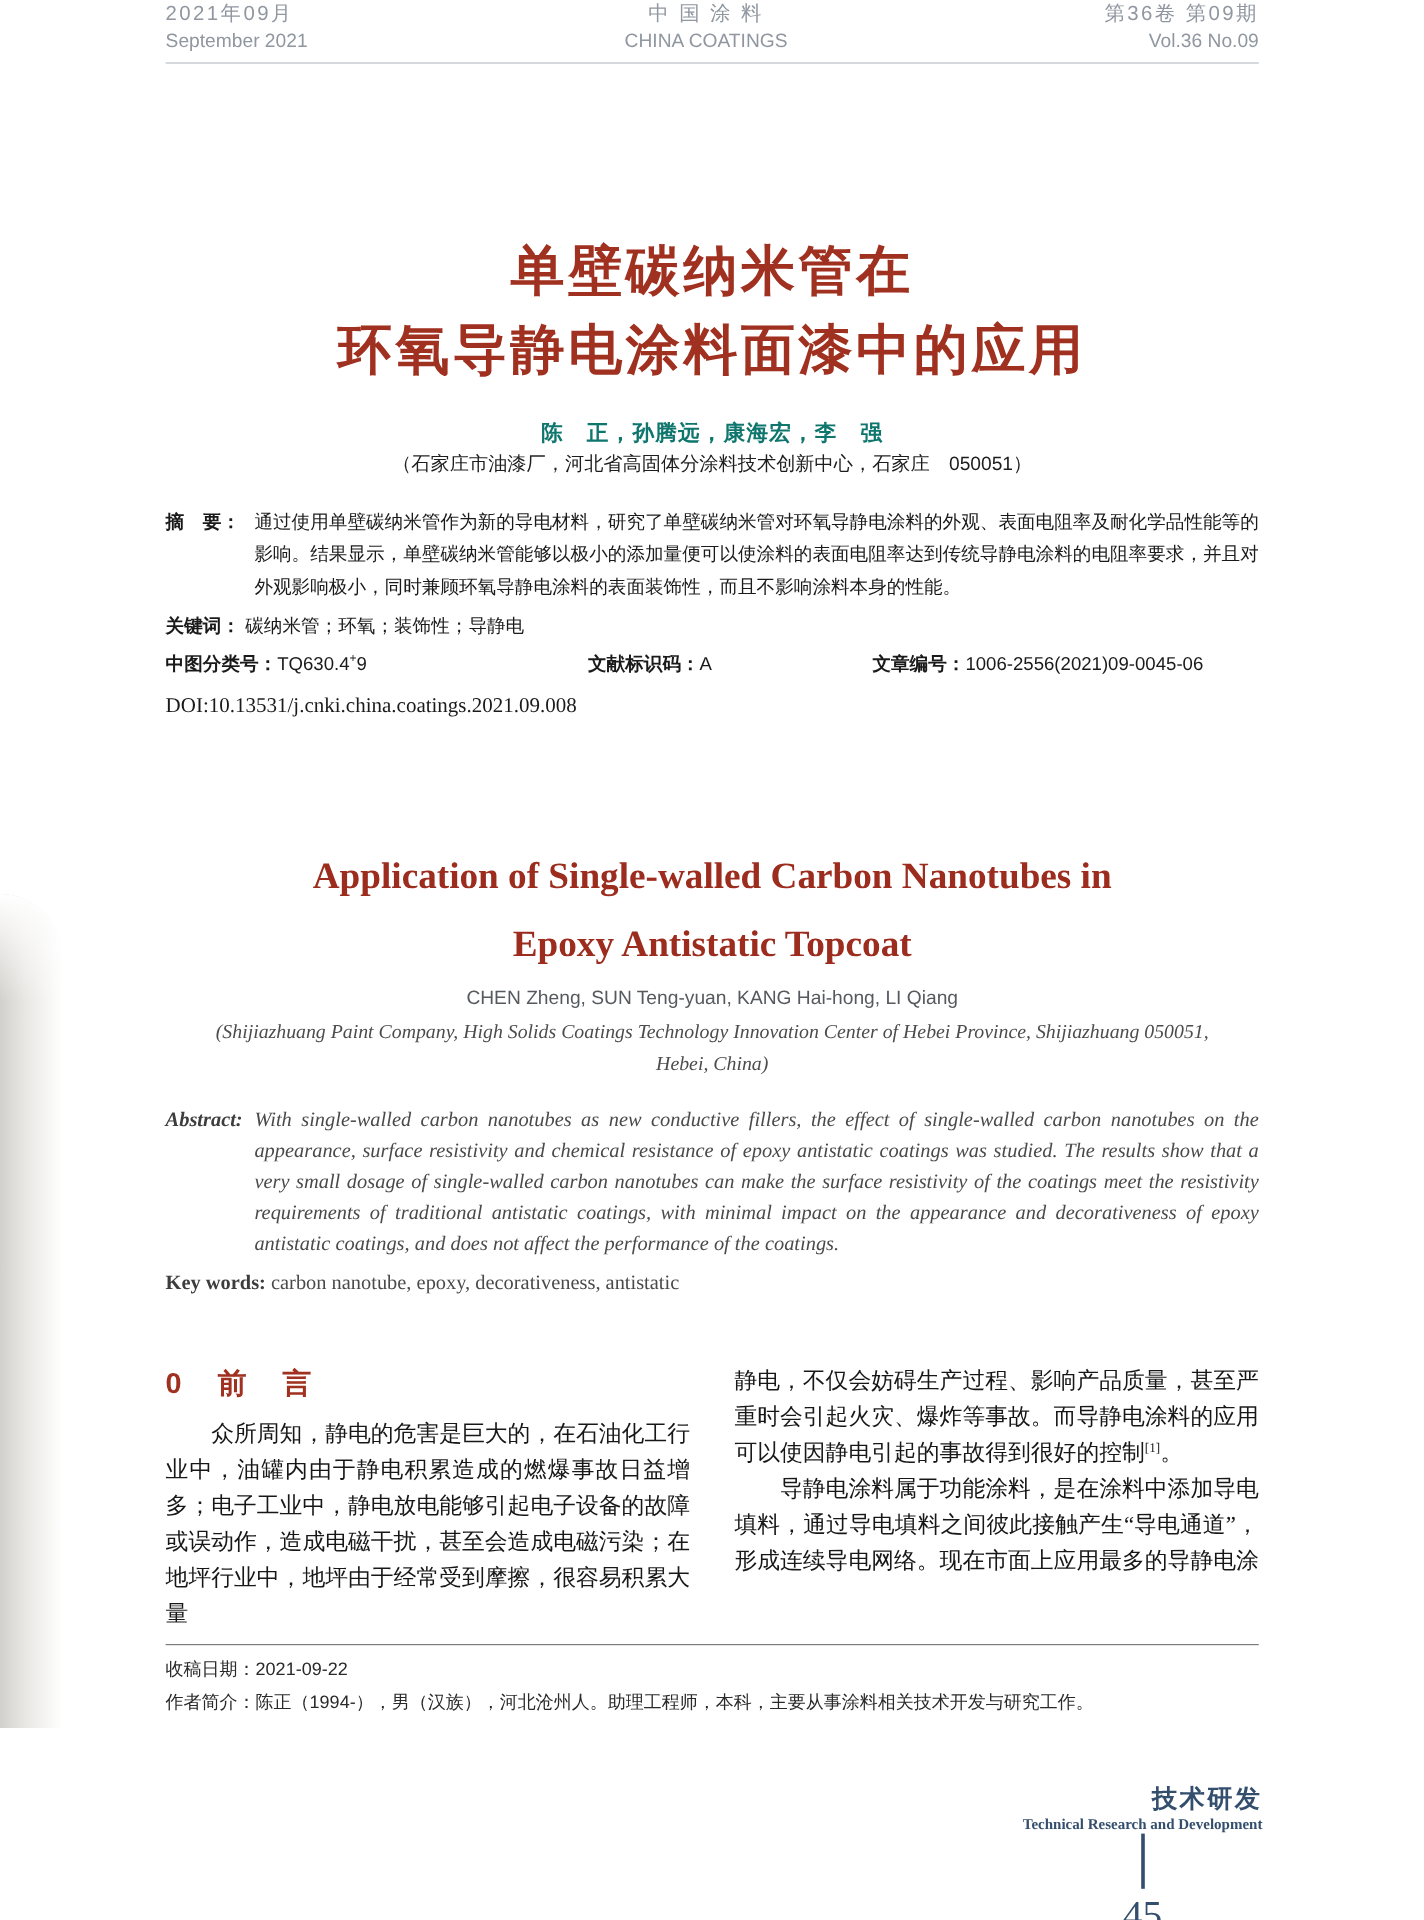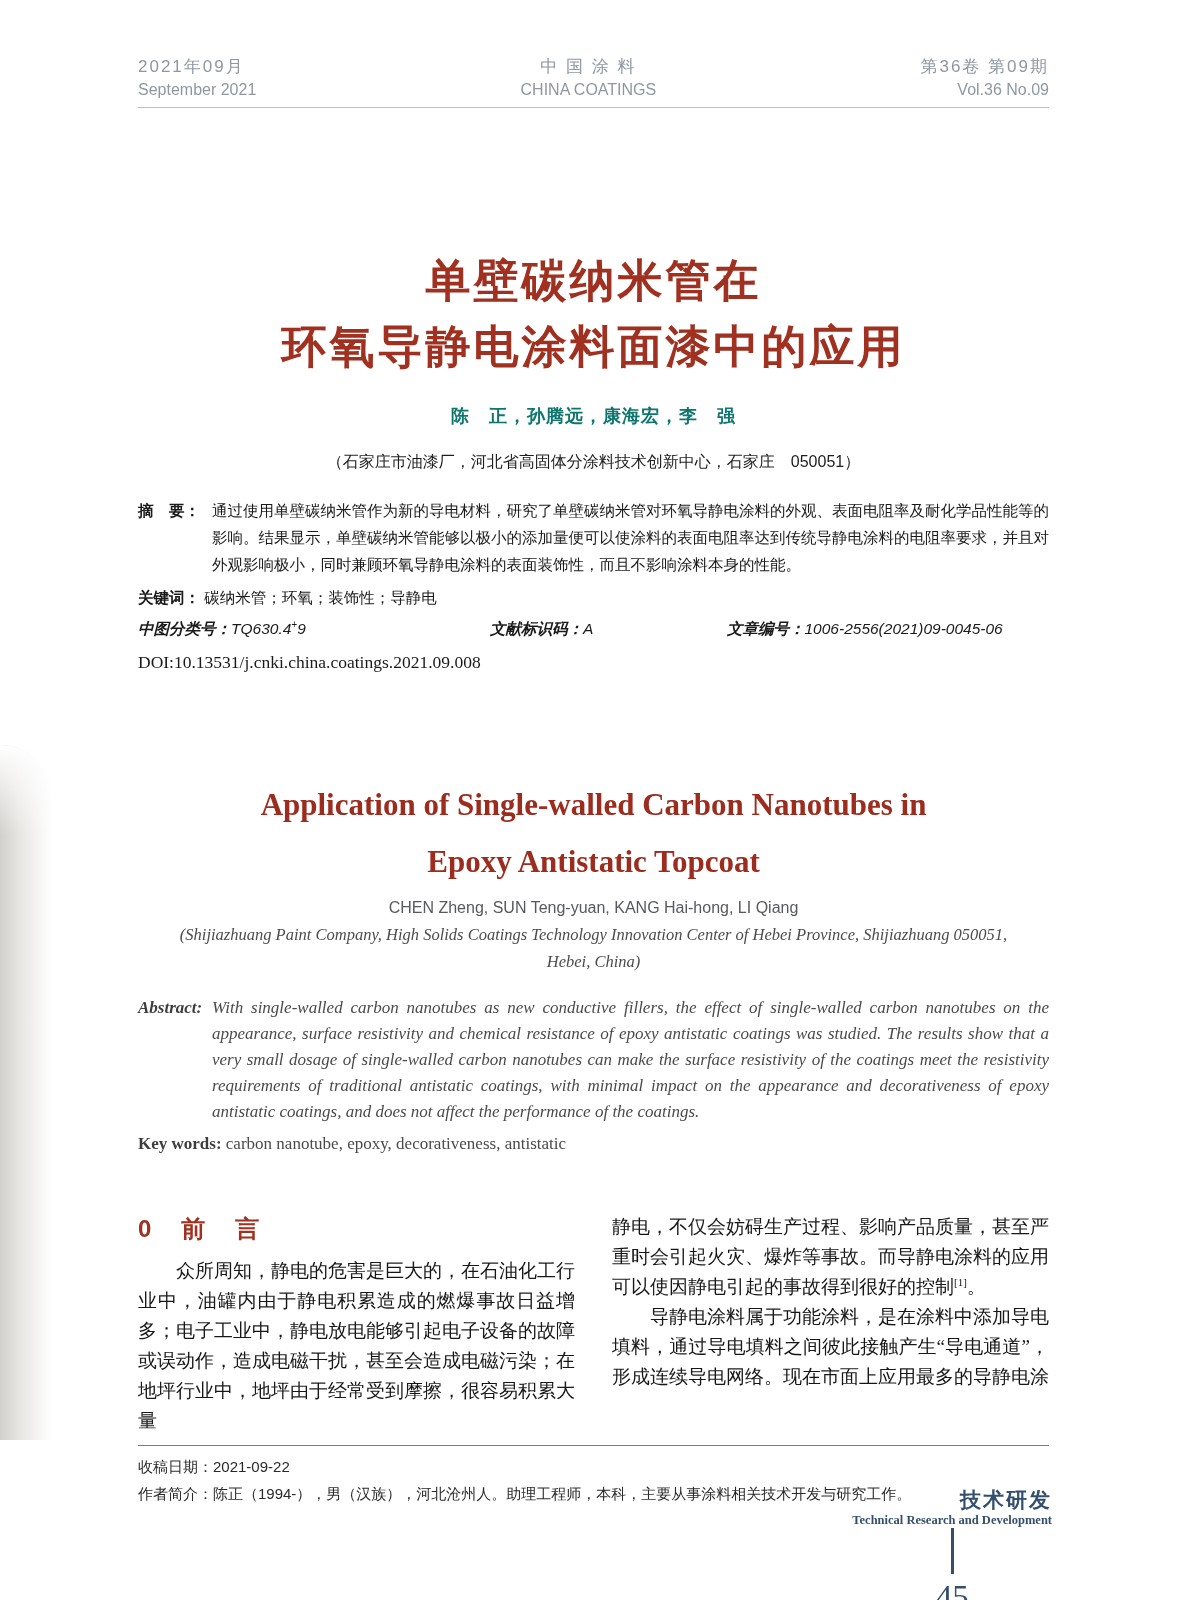--- a/index.html
+++ b/index.html
@@ -10,21 +10,20 @@
     background:#ffffff;
     overflow:hidden;
     font-family:"Liberation Sans", sans-serif;
     color:#222222;
     box-sizing:border-box;
   }
   .content{
     position:relative;
     width:911px;
     margin:0 138px;
-    padding-top:55px;
     box-sizing:border-box;
   }
   
   .edge-shadow{
     position:absolute;left:0;top:745px;width:52px;height:695px;
     background:linear-gradient(to right,#d2d0cc 0%,#e9e7e4 40%,#ffffff 100%);
     border-top-right-radius:55px;
     pointer-events:none;
   }
   .edge-shadow:before{
@@ -51,38 +50,38 @@
     font-weight:bold;
     font-size:45px;
     line-height:66px;
     letter-spacing:3px;
   }
   .cn-authors{
     margin-top:24px;text-align:center;
     font-size:18px;font-weight:bold;color:#0f766e;letter-spacing:1px;
   }
   .cn-affil{
-    margin-top:24px;text-align:center;
+    margin-top:4px;text-align:center;
     font-size:16px;color:#1d1d1d;
   }
   
   .cn-meta{margin-top:24px;font-size:15.5px;line-height:27px;color:#1a1a1a;}
   .hang{
     position:relative;
     padding-left:74px;
     text-align:justify;
   }
   .hang .lbl{
     position:absolute;left:0;top:0;
     font-weight:bold;white-space:nowrap;
   }
   .kw-line{margin-top:6px;}
   .kw-line .lbl{font-weight:bold;}
   .clc-row{position:relative;margin-top:4px;height:27px;}
-  .clc-row .seg{position:absolute;top:0;white-space:nowrap;font-style:italic;}
+  .clc-row .seg{position:absolute;top:0;white-space:nowrap;}
   .clc-row .seg .lbl{font-weight:bold;}
   .clc-row .s1{left:0;}
   .clc-row .s2{left:352px;}
   .clc-row .s3{left:589px;}
   sup{font-size:10px;vertical-align:super;line-height:0;}
   .doi-line{
     margin-top:7px;
     font-family:"Liberation Serif", serif;
     font-size:17.5px;color:#1a1a1a;
   }

